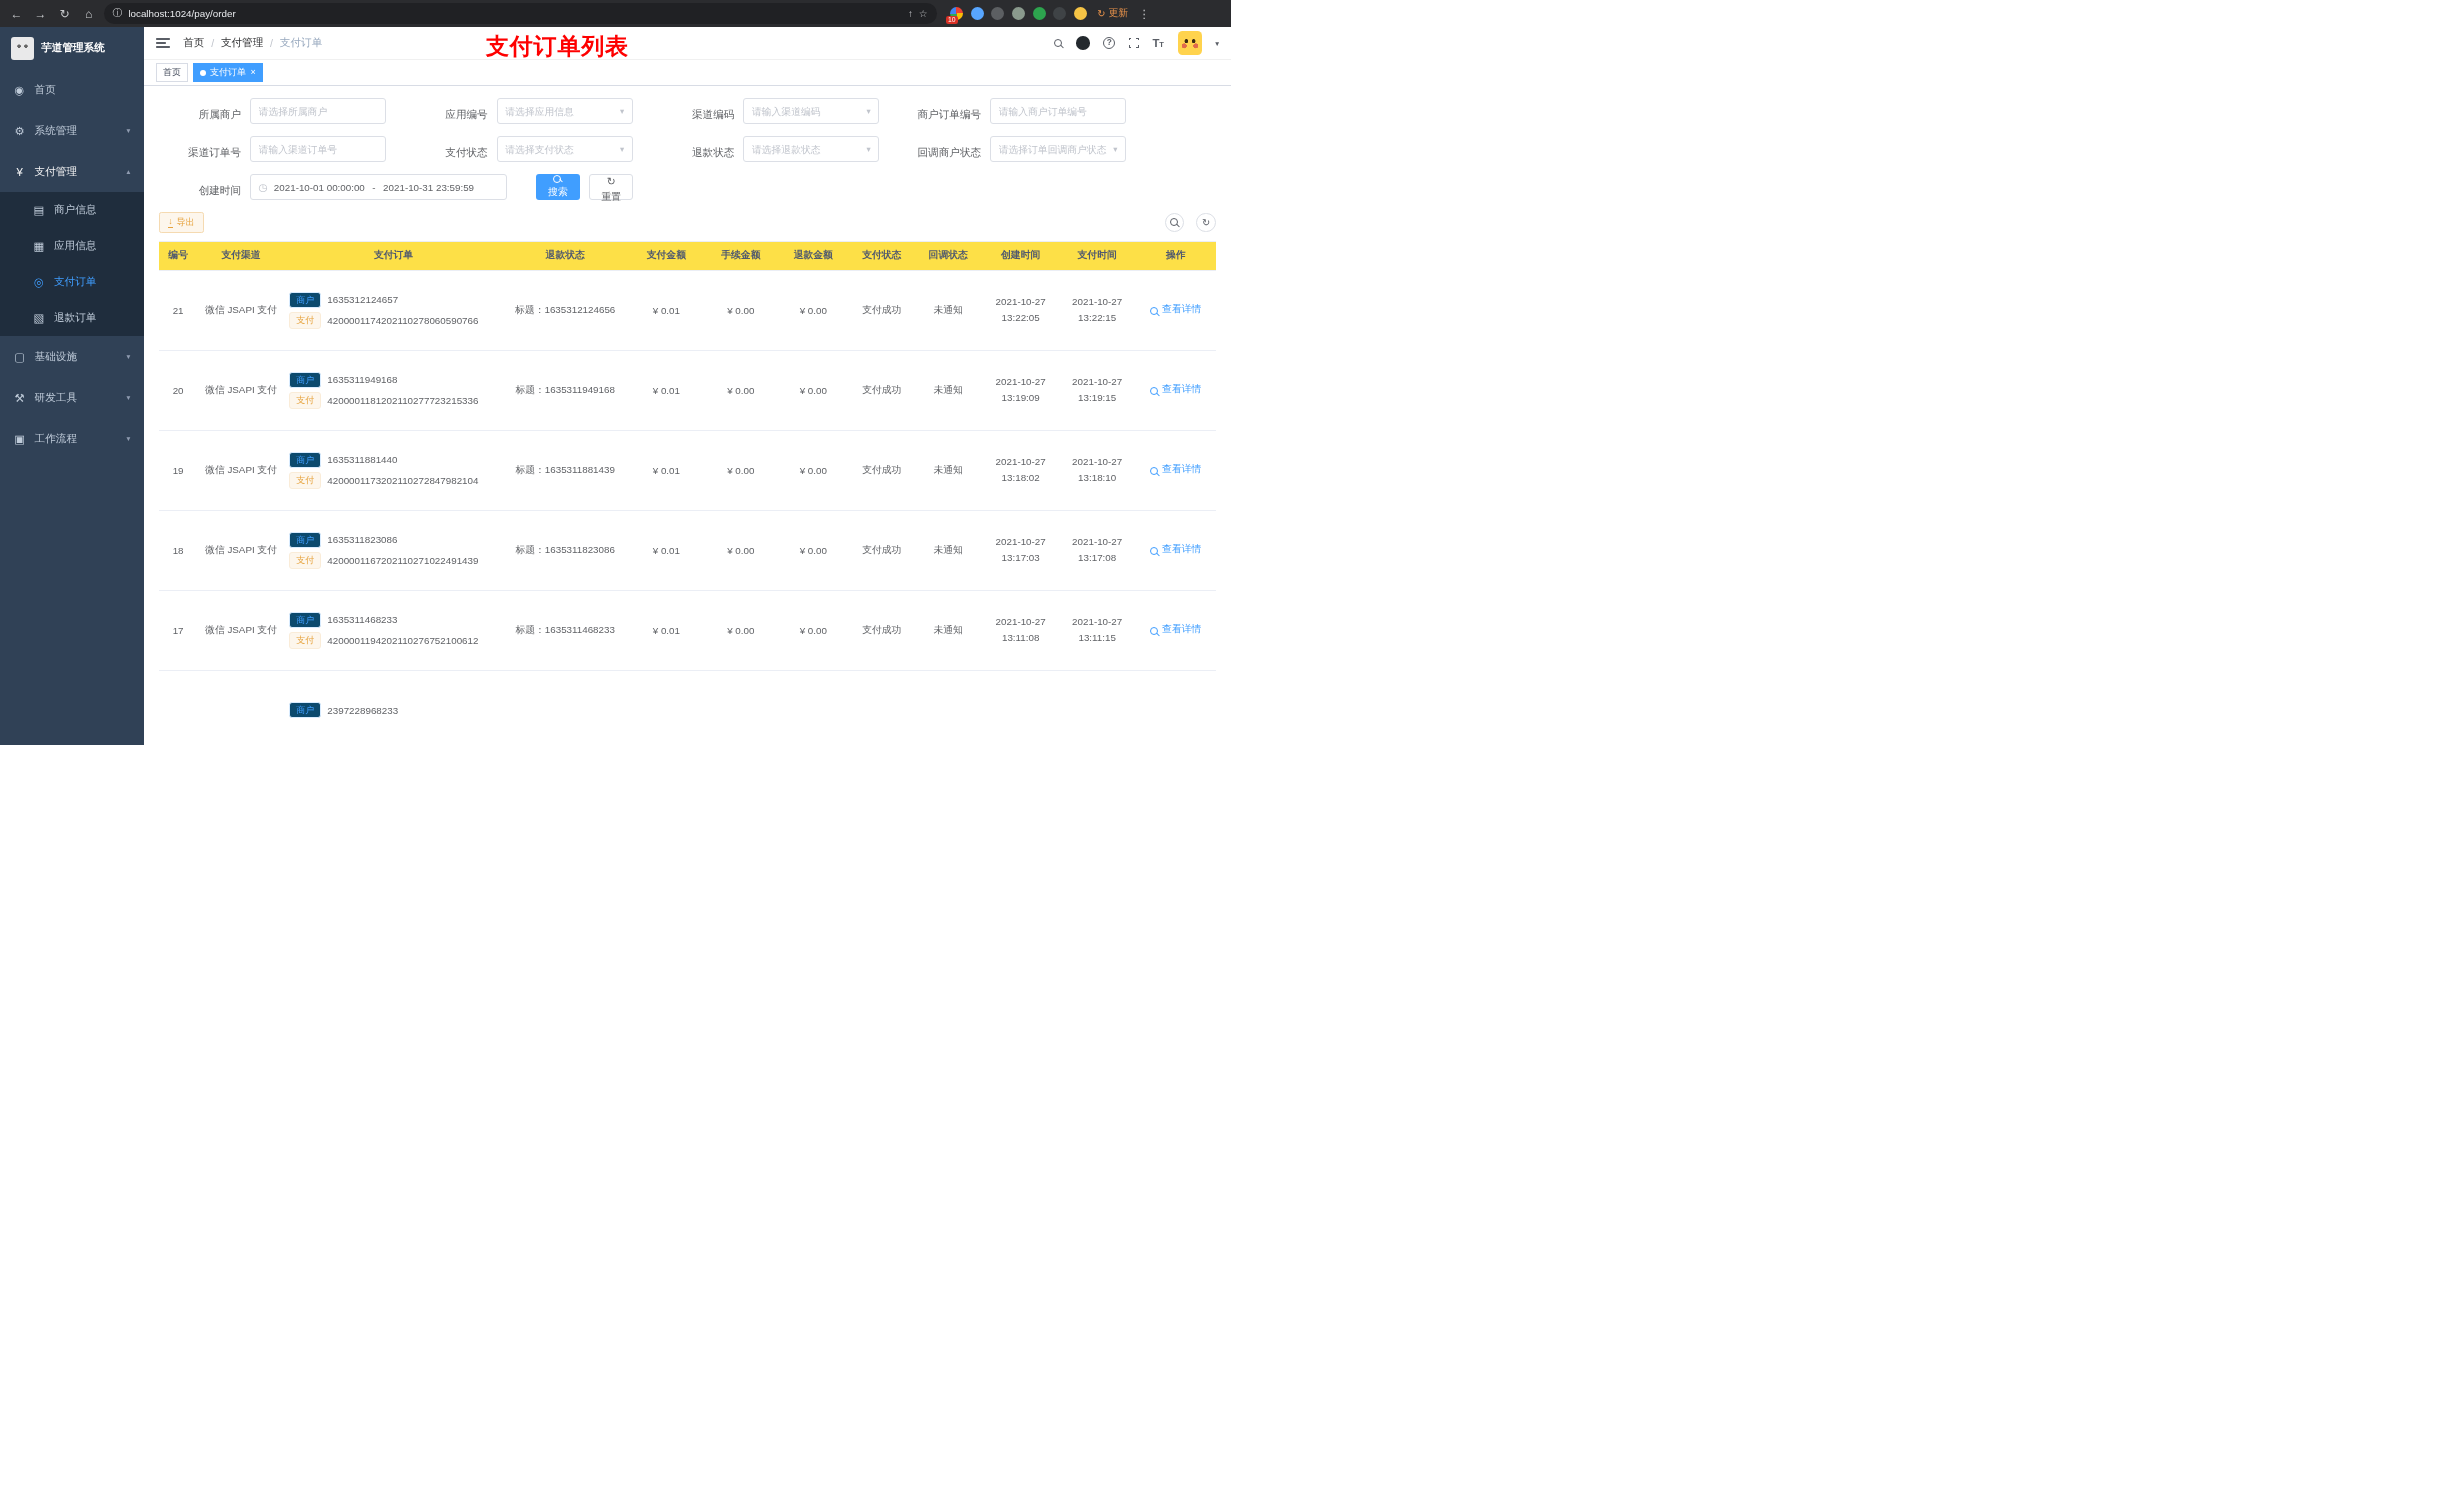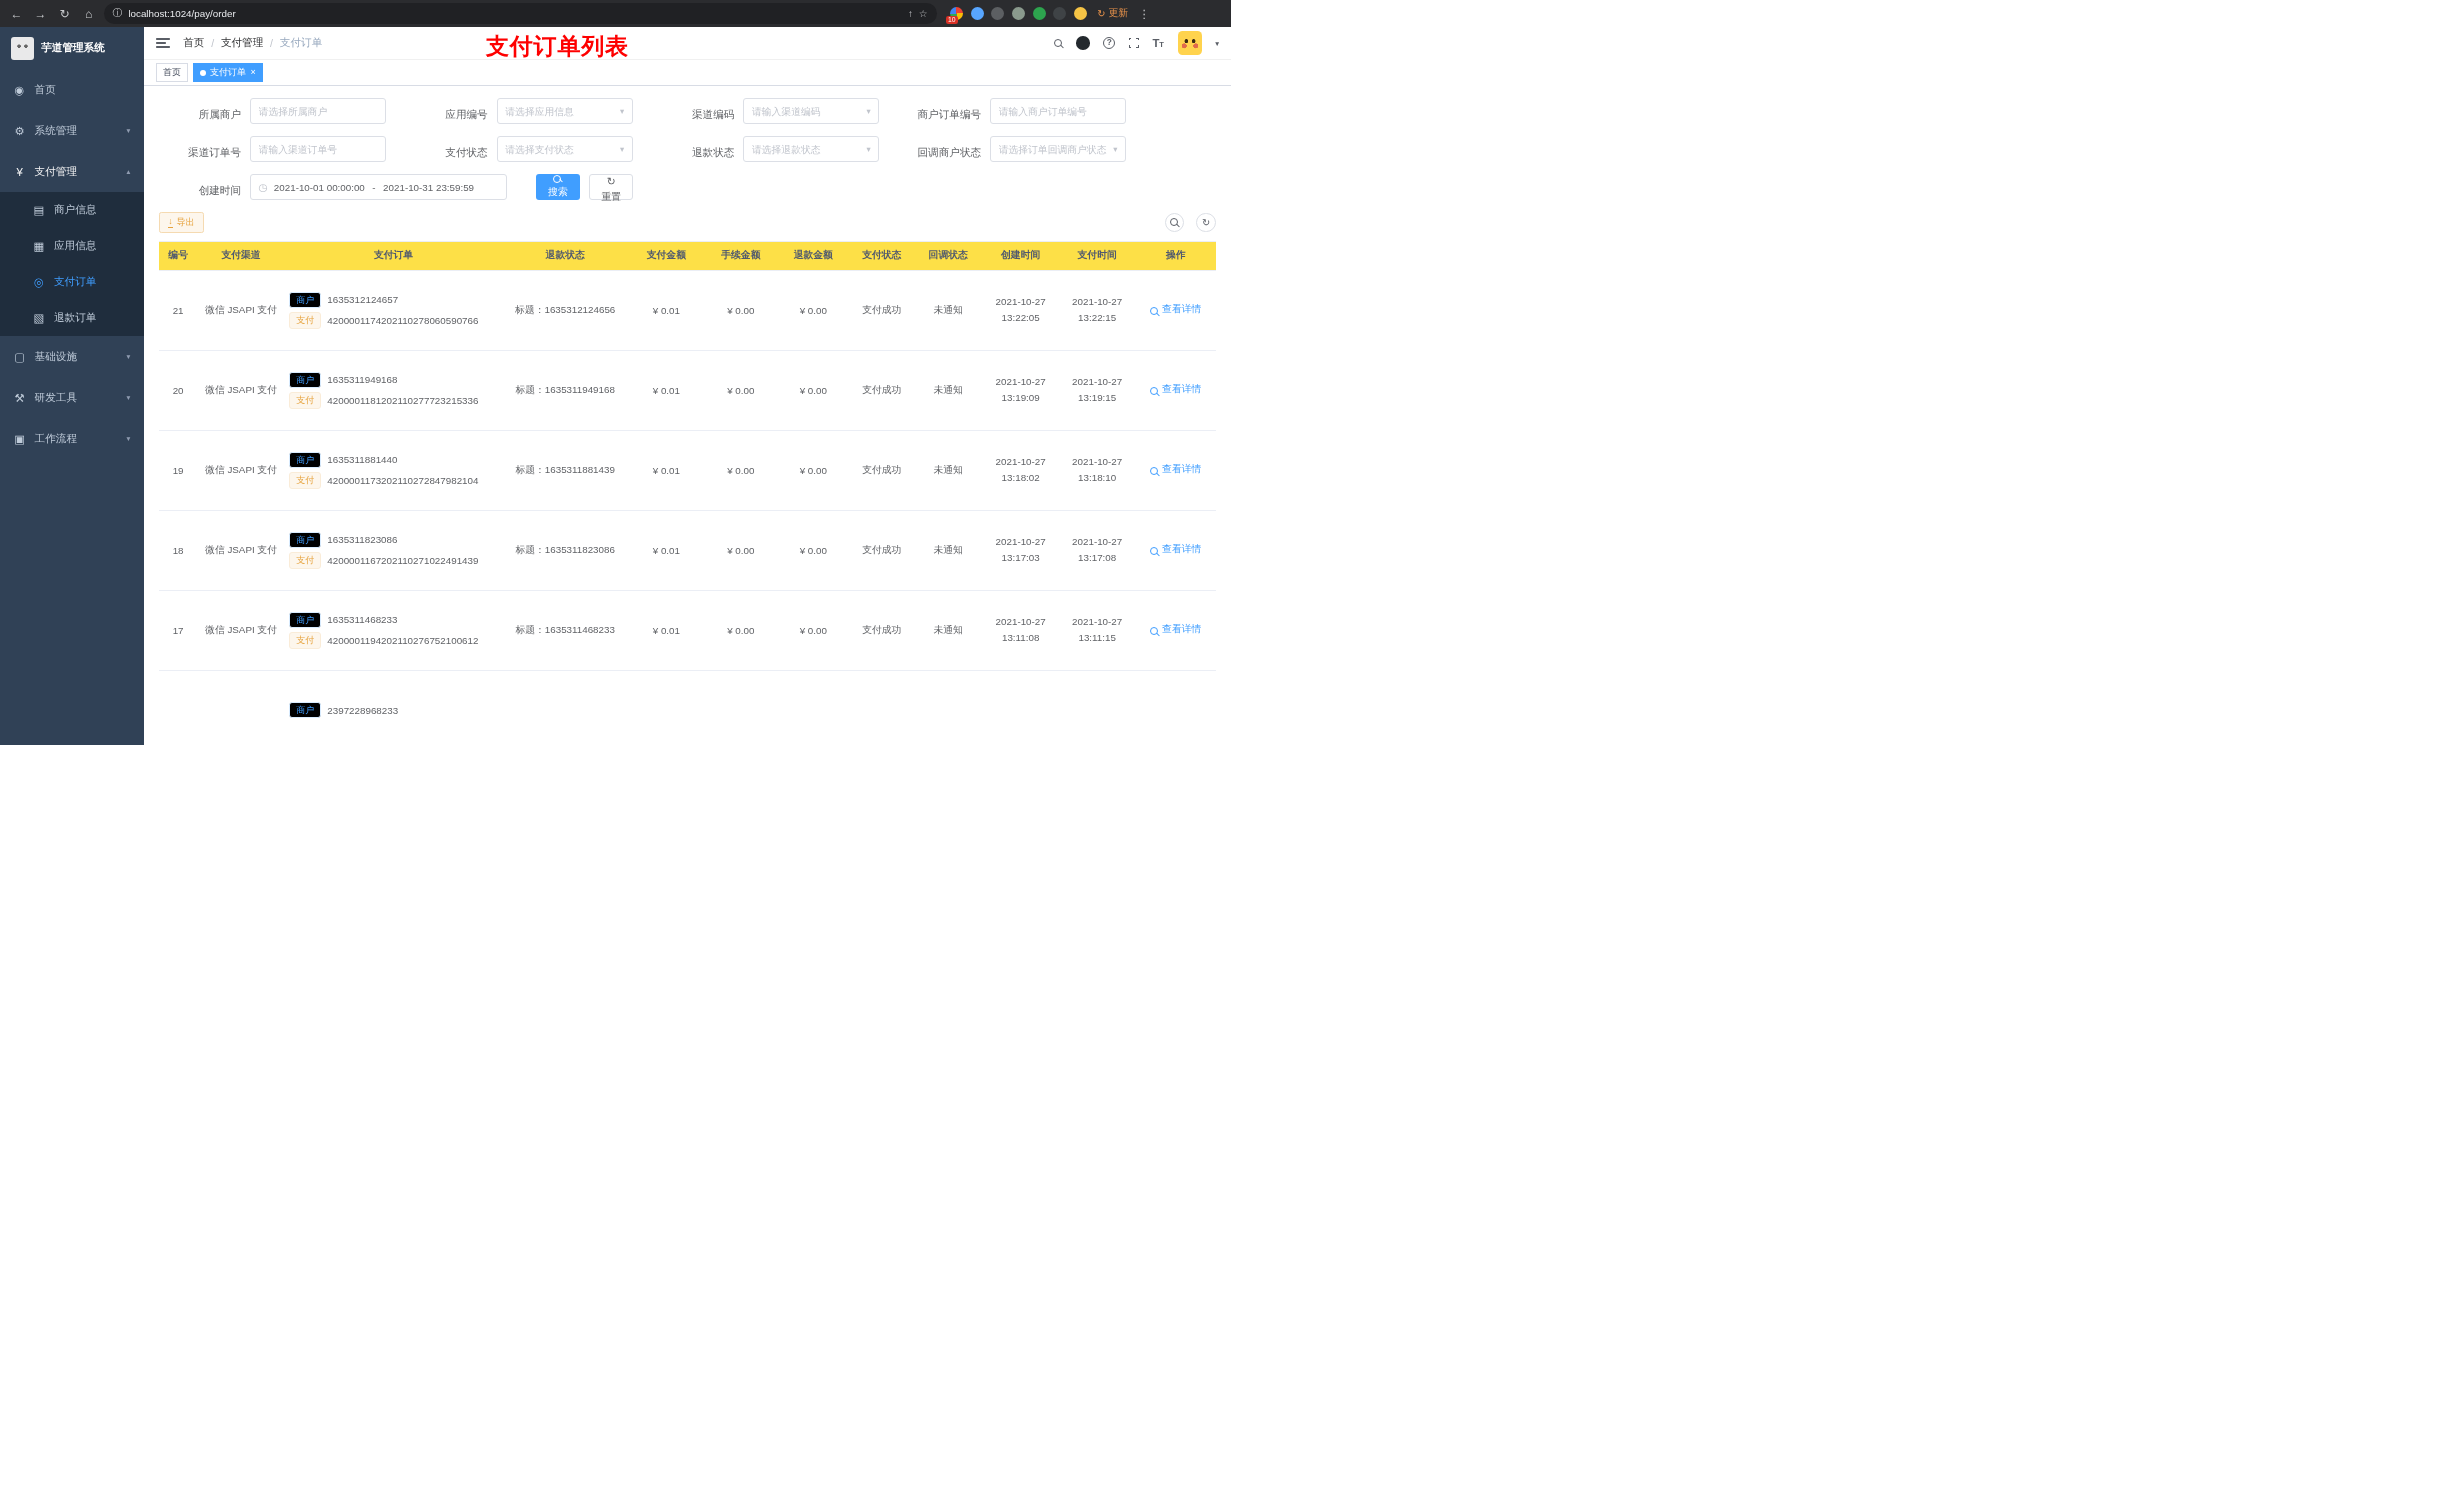--- a/index.html
+++ b/index.html
@@ -128,21 +128,21 @@
   thead th { background:#fde047; height:29px; font-size:9.8px; color:#515a6e;
     font-weight:700; border-bottom:0.8px solid #ebeef5; border-top:0.8px solid #ebeef5;
     padding:0 3px; text-align:center; white-space:nowrap; overflow:hidden; }
   tbody td { border-bottom:0.8px solid #ebeef5; font-size:9.8px; color:#606266;
     text-align:center; height:80px; padding:7.6px 3px; vertical-align:middle;
     overflow:hidden; }
   .pay-order-cell { text-align:left; padding-left:4.5px; }
   .order-line { display:flex; align-items:center; gap:6px; margin:3.8px 0; white-space:nowrap; }
   .tag { display:inline-block; font-size:9px; padding:0 6px; height:16.7px; line-height:15px;
     border-radius:3px; border:0.8px solid; flex:0 0 auto; }
-  .tag-blue { color:#409eff; background:#000000; border-color:#d9ecff; }
+  .tag-blue { color:#409eff; background:#0c4a6e; border-color:#d9ecff; }
   .tag-yellow { color:#e6a23c; background:#fdf6ec; border-color:#faecd8; }
   .detail-link { color:#409eff; display:inline-flex; align-items:flex-end; gap:3px;
     cursor:pointer; text-decoration:none; white-space:nowrap; }
   .dt-line { line-height:16px; }
 </style>
 </head>
 <body>
 
 <div class="browser-bar">
   <span class="nav-btn">←</span>

